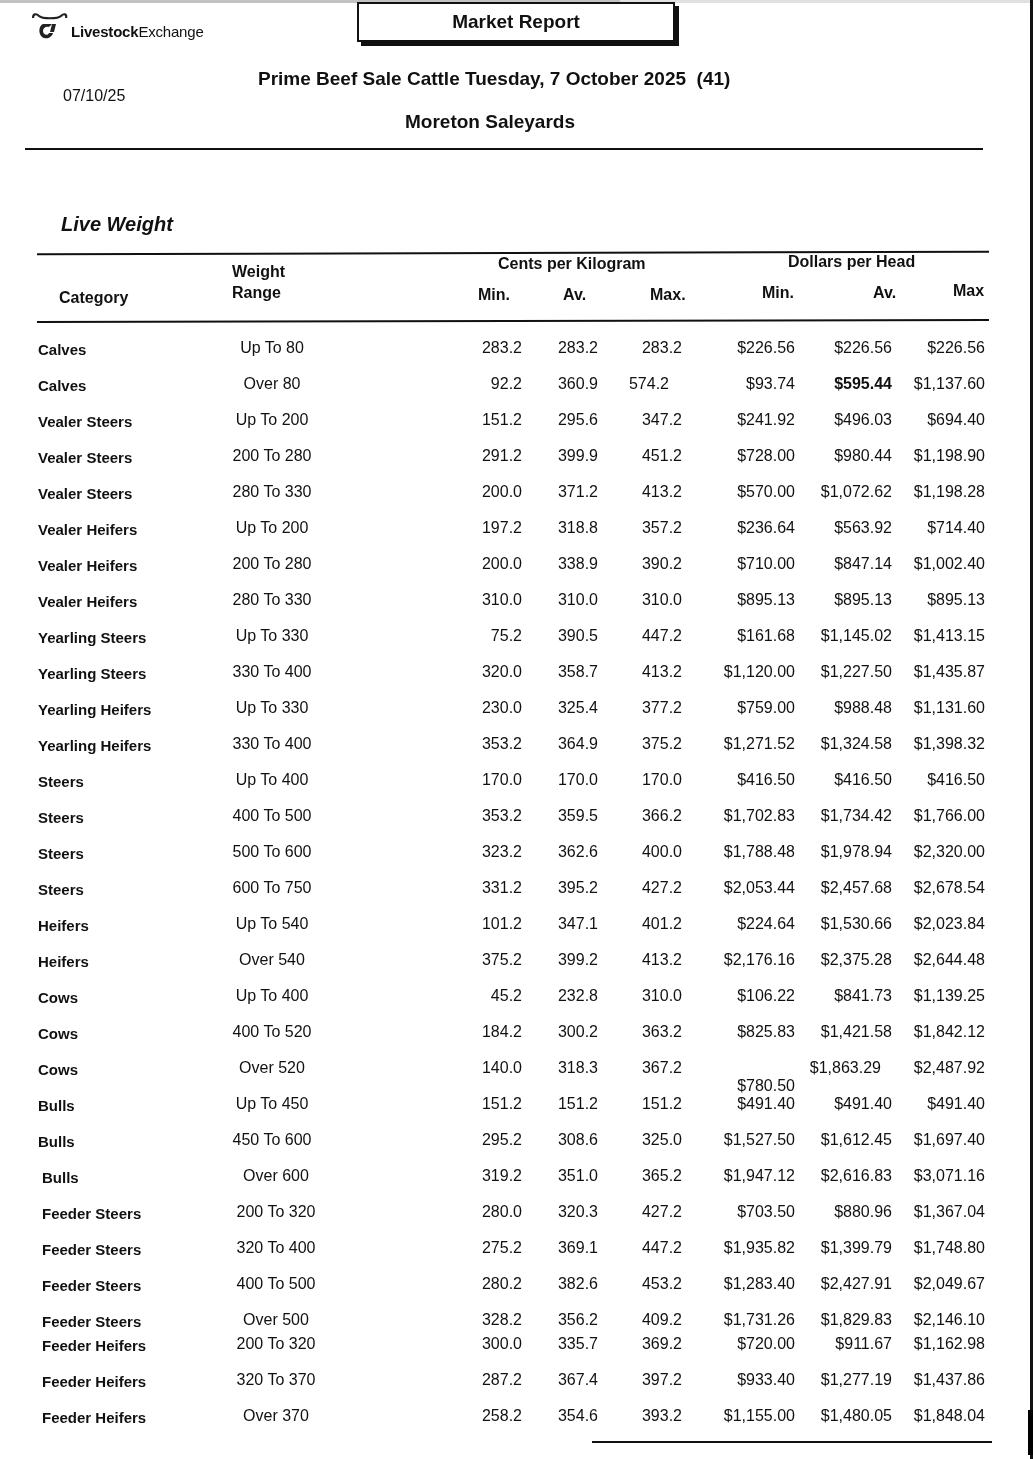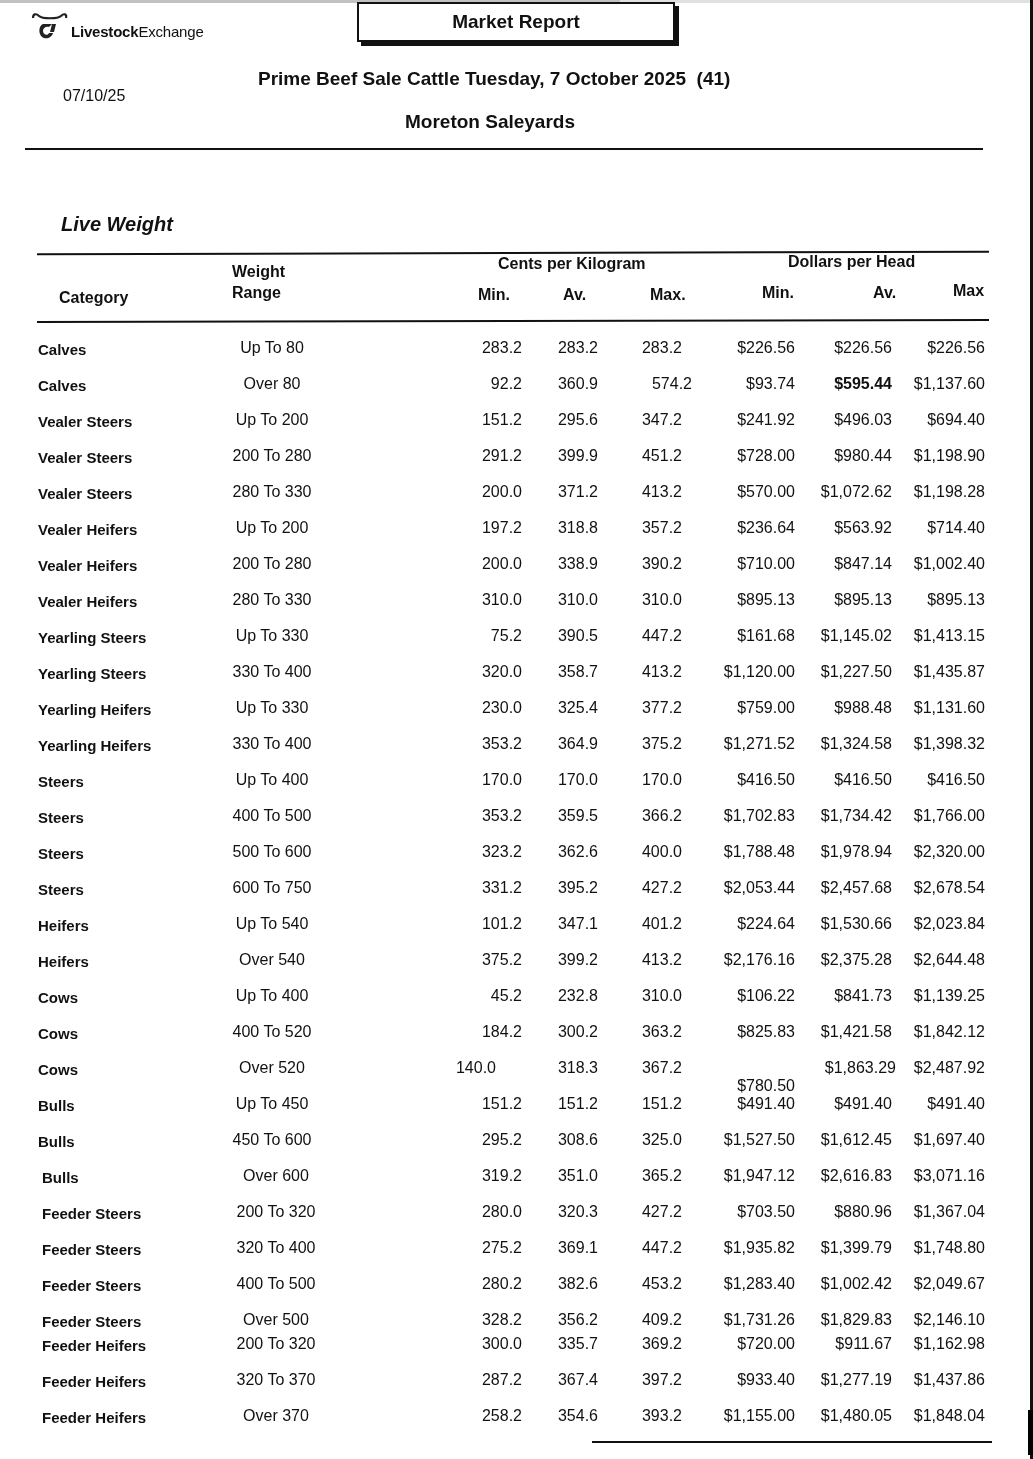--- a/index.html
+++ b/index.html
@@ -92,21 +92,21 @@
       <span class="cell num" style="right:351px;">283.2</span>
       <span class="cell num" style="right:238px;">$226.56</span>
       <span class="cell num" style="right:141px;">$226.56</span>
       <span class="cell num" style="right:48px;">$226.56</span>
     </div>
     <div class="row" style="top: 375px;">
       <span class="cell cat" style="left:38px;">Calves</span>
       <span class="cell range" style="left:222px;">Over 80</span>
       <span class="cell num" style="right:511px;">92.2</span>
       <span class="cell num" style="right:435px;">360.9</span>
-      <span class="cell num" style="right:341px;">574.2</span>
+      <span class="cell num" style="right:364px;">574.2</span>
       <span class="cell num" style="right:238px;">$93.74</span>
       <span class="cell num" style="right:141px;font-weight:bold;">$595.44</span>
       <span class="cell num" style="right:48px;">$1,137.60</span>
     </div>
     <div class="row" style="top: 411px;">
       <span class="cell cat" style="left:38px;">Vealer Steers</span>
       <span class="cell range" style="left:222px;">Up To 200</span>
       <span class="cell num" style="right:511px;">151.2</span>
       <span class="cell num" style="right:435px;">295.6</span>
       <span class="cell num" style="right:351px;">347.2</span>
@@ -280,25 +280,25 @@
       <span class="cell num" style="right:511px;">184.2</span>
       <span class="cell num" style="right:435px;">300.2</span>
       <span class="cell num" style="right:351px;">363.2</span>
       <span class="cell num" style="right:238px;">$825.83</span>
       <span class="cell num" style="right:141px;">$1,421.58</span>
       <span class="cell num" style="right:48px;">$1,842.12</span>
     </div>
     <div class="row" style="top: 1059px;">
       <span class="cell cat" style="left:38px;">Cows</span>
       <span class="cell range" style="left:222px;">Over 520</span>
-      <span class="cell num" style="right:537px;">140.0</span>
+      <span class="cell num" style="right:511px;">140.0</span>
       <span class="cell num" style="right:435px;">318.3</span>
       <span class="cell num" style="right:351px;">367.2</span>
       <span class="cell num" style="right:238px;margin-top:18px;">$780.50</span>
-      <span class="cell num" style="right:137px;text-align:center;">$1,863.29</span>
+      <span class="cell num" style="right:152px;text-align:center;">$1,863.29</span>
       <span class="cell num" style="right:48px;">$2,487.92</span>
     </div>
     <div class="row" style="top: 1095px;">
       <span class="cell cat" style="left:38px;">Bulls</span>
       <span class="cell range" style="left:222px;">Up To 450</span>
       <span class="cell num" style="right:511px;">151.2</span>
       <span class="cell num" style="right:435px;">151.2</span>
       <span class="cell num" style="right:351px;">151.2</span>
       <span class="cell num" style="right:238px;">$491.40</span>
       <span class="cell num" style="right:141px;">$491.40</span>
@@ -344,21 +344,21 @@
       <span class="cell num" style="right:141px;">$1,399.79</span>
       <span class="cell num" style="right:48px;">$1,748.80</span>
     </div>
     <div class="row" style="top: 1275px;">
       <span class="cell cat" style="left:42px;">Feeder Steers</span>
       <span class="cell range" style="left:226px;">400 To 500</span>
       <span class="cell num" style="right:511px;">280.2</span>
       <span class="cell num" style="right:435px;">382.6</span>
       <span class="cell num" style="right:351px;">453.2</span>
       <span class="cell num" style="right:238px;">$1,283.40</span>
-      <span class="cell num" style="right:141px;">$1,002.42</span>
+      <span class="cell num" style="right:141px;">$2,427.91</span>
       <span class="cell num" style="right:48px;">$2,049.67</span>
     </div>
     <div class="row" style="top: 1311px;">
       <span class="cell cat" style="left:42px;">Feeder Steers</span>
       <span class="cell range" style="left:226px;">Over 500</span>
       <span class="cell num" style="right:511px;">328.2</span>
       <span class="cell num" style="right:435px;">356.2</span>
       <span class="cell num" style="right:351px;">409.2</span>
       <span class="cell num" style="right:238px;">$1,731.26</span>
       <span class="cell num" style="right:141px;">$1,829.83</span>

